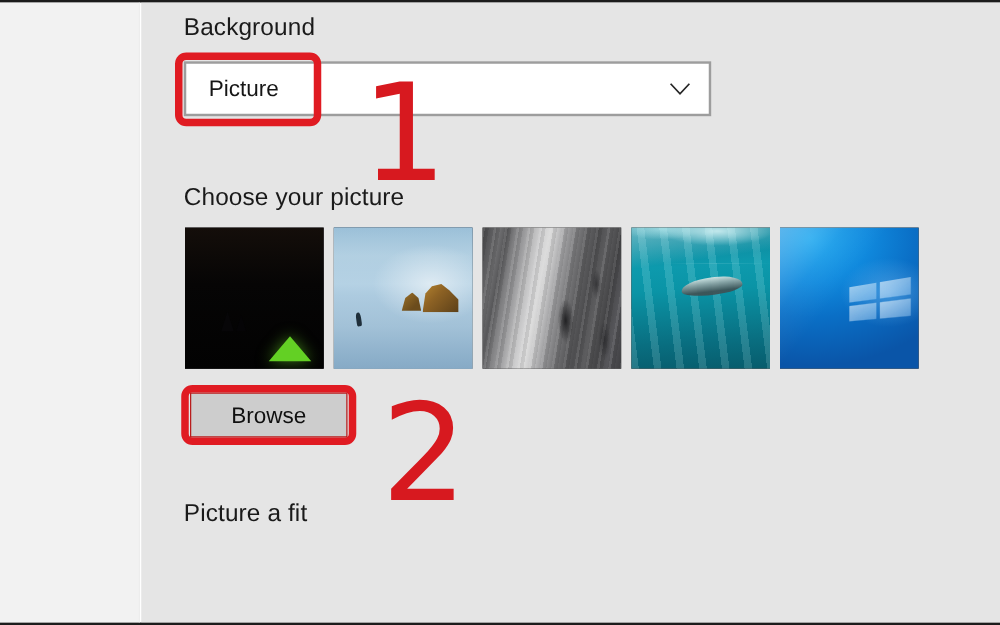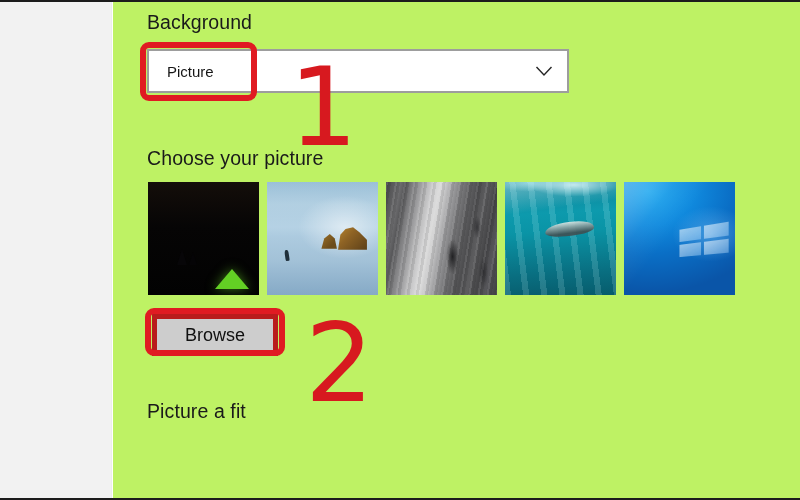--- a/index.html
+++ b/index.html
@@ -35,21 +35,21 @@
     box-sizing: border-box;
   }
 
   
   .content {
     position: absolute;
     left: 113px;
     top: 0;
     right: 0;
     bottom: 0;
-    background: #bef264;
+    background: #e5e5e5;
   }
 
   
   .section-label {
     position: absolute;
     font-size: 19.5px;
     color: #1a1a1a;
     letter-spacing: 0.1px;
     white-space: nowrap;
     font-weight: 400;
@@ -69,21 +69,21 @@
     box-sizing: border-box;
   }
   #combo-background { top: 47px;  }
   #combo-fit        { top: 436px; }
 
   .combo-value {
     position: absolute;
     left: 18px;
     top: 50%;
     transform: translateY(-50%);
-    font-size: 15px;
+    font-size: 18px;
     color: #161616;
     white-space: nowrap;
   }
   .combo-chevron {
     position: absolute;
     right: 14px;
     top: 50%;
     transform: translateY(-50%);
     width: 18px;
     height: 12px;
@@ -286,21 +286,21 @@
   }
 
   
   .browse-btn {
     position: absolute;
     left: 39px;
     top: 312px;
     width: 126px;
     height: 36px;
     background: #cdcdcd;
-    border: 5px solid #b91c1c;
+    border: 1px solid #b91c1c;
     box-sizing: border-box;
     font-size: 18px;
     color: #101010;
     display: flex;
     align-items: center;
     justify-content: center;
     cursor: default;
     font-family: inherit;
     padding: 16px;
   }

